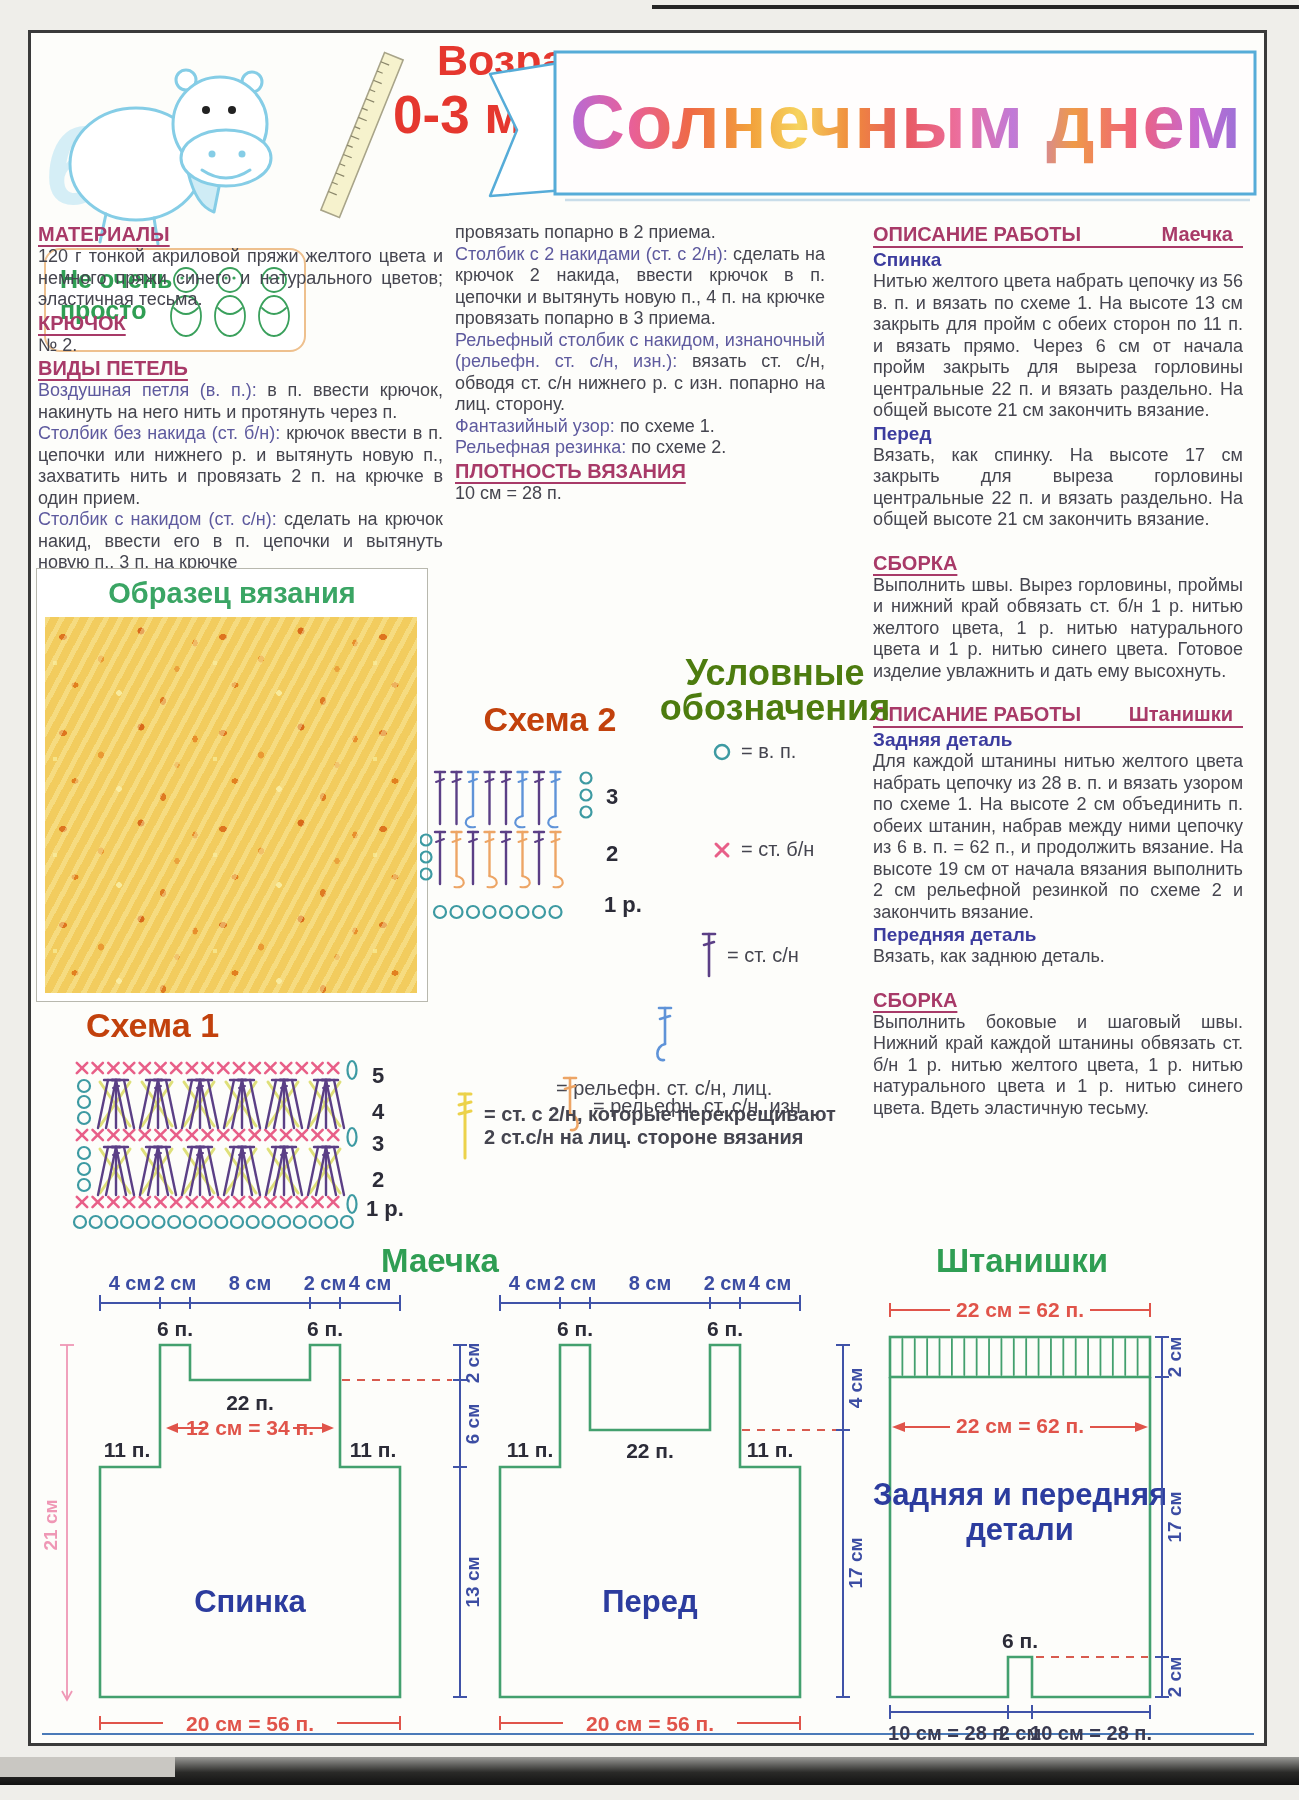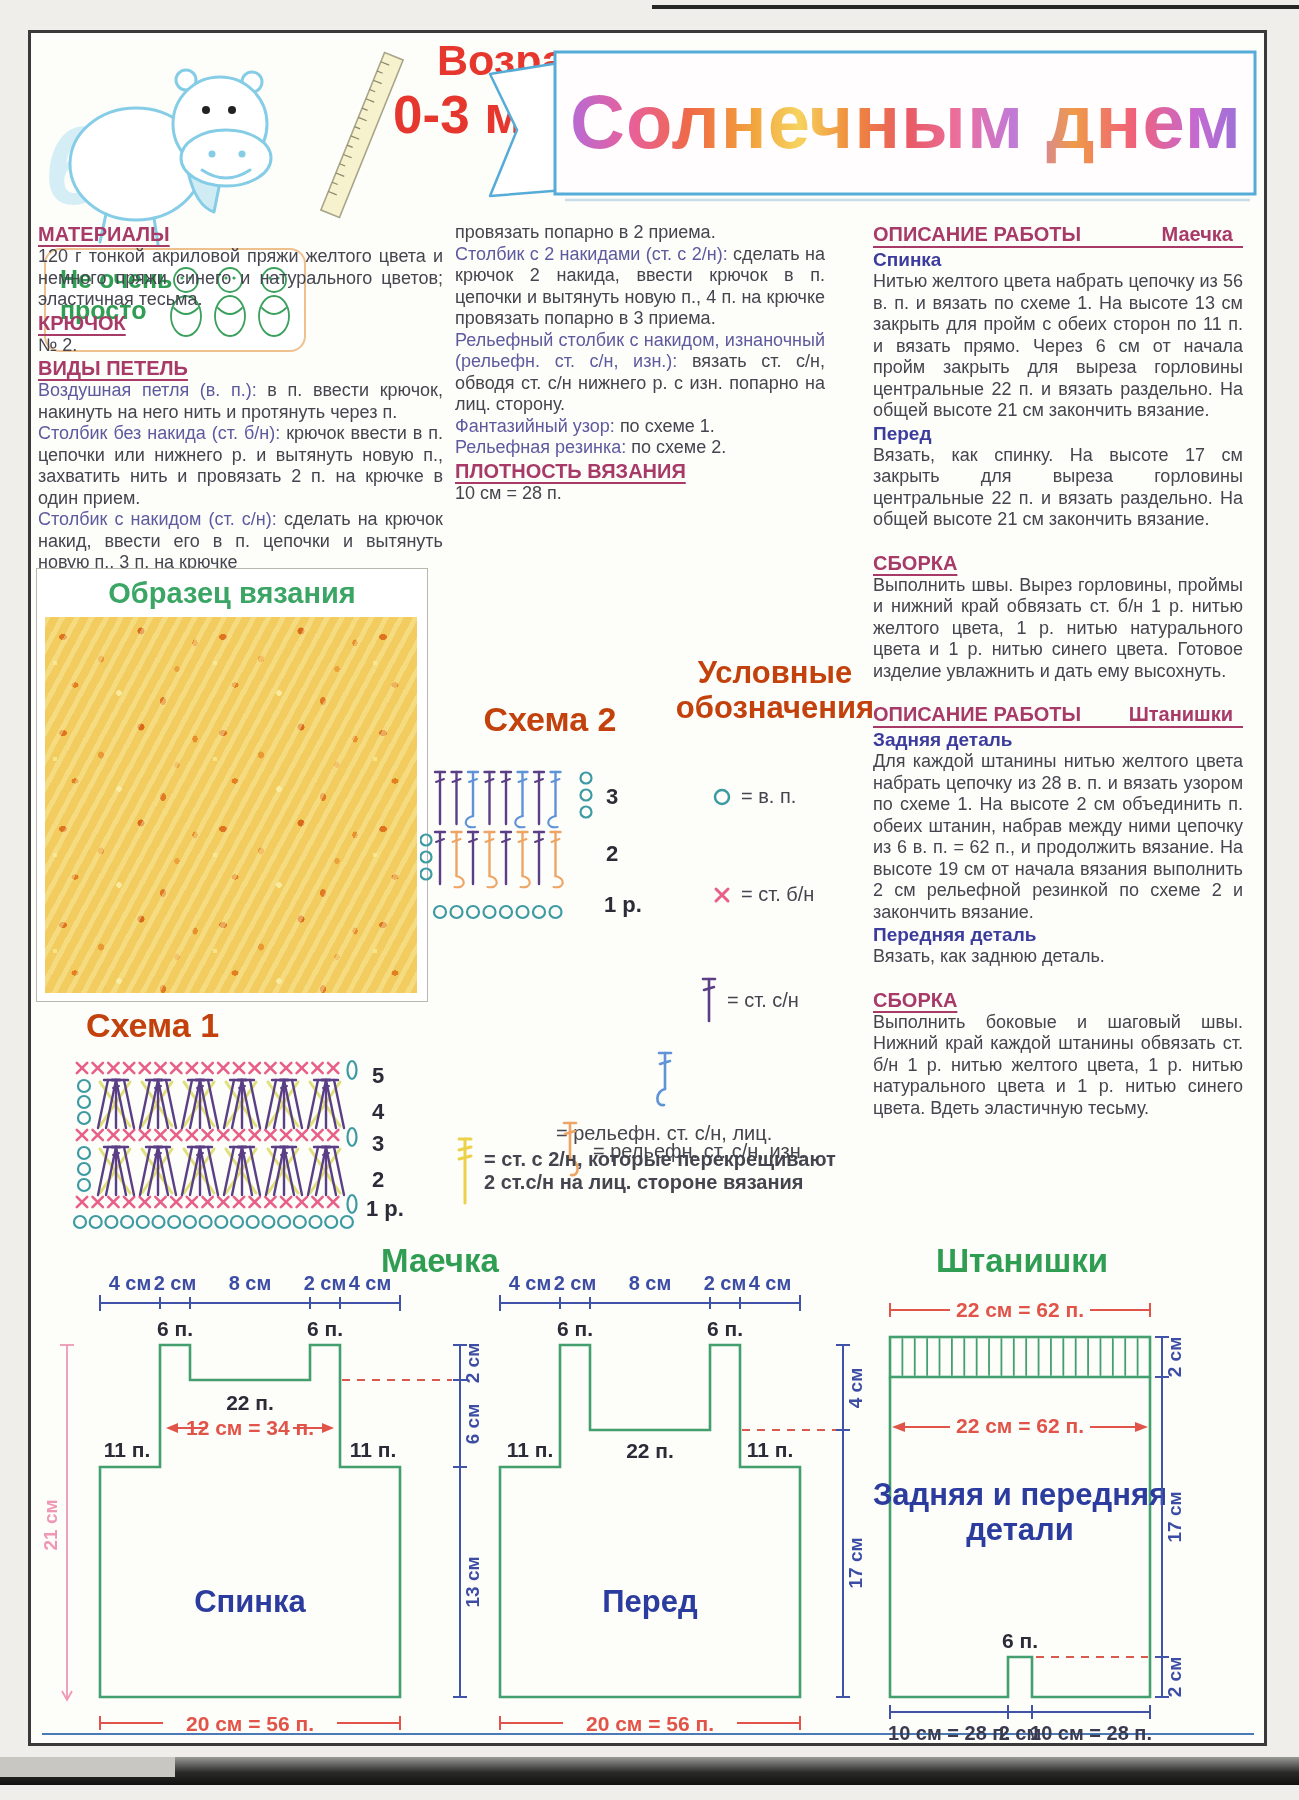--- a/index.html
+++ b/index.html
@@ -42,22 +42,22 @@
       radial-gradient(6px 7px at 132px 52px,#eaa23c 42%,transparent 46%),
       radial-gradient(8px 6px at 30px 68px,#e2801f 42%,transparent 46%),
       radial-gradient(6px 6px at 74px 76px,#f8eb9e 45%,transparent 50%),
       radial-gradient(7px 9px at 118px 84px,#df7b22 42%,transparent 46%),
       radial-gradient(5px 5px at 10px 46px,#f6e489 45%,transparent 50%),
       radial-gradient(6px 8px at 150px 26px,#e88f2c 42%,transparent 46%);
     background-size:160px 96px;}
   .sample-tex:after{content:"";position:absolute;inset:0;background:repeating-linear-gradient(118deg,rgba(250,238,170,.45) 0 5px,rgba(0,0,0,0) 5px 13px);}
 
   .schem-title{position:absolute;font-size:34px;font-weight:bold;color:#c2410c;}
-  .legend-title{position:absolute;left:652px;top:655px;width:246px;text-align:center;font-size:31px;font-weight:bold;color:#c2410c;line-height:35px;}
-  .lgitem{position:absolute;display:flex;align-items:center;gap:9px;font-size:20px;color:#45454f;margin-top:45px;}
+  .legend-title{position:absolute;left:652px;top:655px;width:246px;text-align:center;font-size:36px;font-weight:bold;color:#4d7c0f;line-height:35px;}
+  .lgitem{position:absolute;display:flex;align-items:center;gap:9px;font-size:20px;color:#45454f;}
   .lg2{line-height:23px;}
 
   
   svg text{font-family:"Liberation Sans",sans-serif;}
   .tr{font-size:20px;font-weight:bold;fill:#3c4da3;text-anchor:middle;}
   .td{font-size:21px;font-weight:bold;fill:#2c2c38;text-anchor:middle;}
   .tred{font-size:21px;font-weight:bold;fill:#e0544a;text-anchor:middle;}
   .tdk{font-size:20px;font-weight:bold;fill:#3a3a50;text-anchor:middle;}
   .tpink{font-size:19px;font-weight:bold;fill:#ef97b5;text-anchor:middle;}
   .trot{font-size:19px;font-weight:bold;fill:#3c4da3;text-anchor:middle;}

